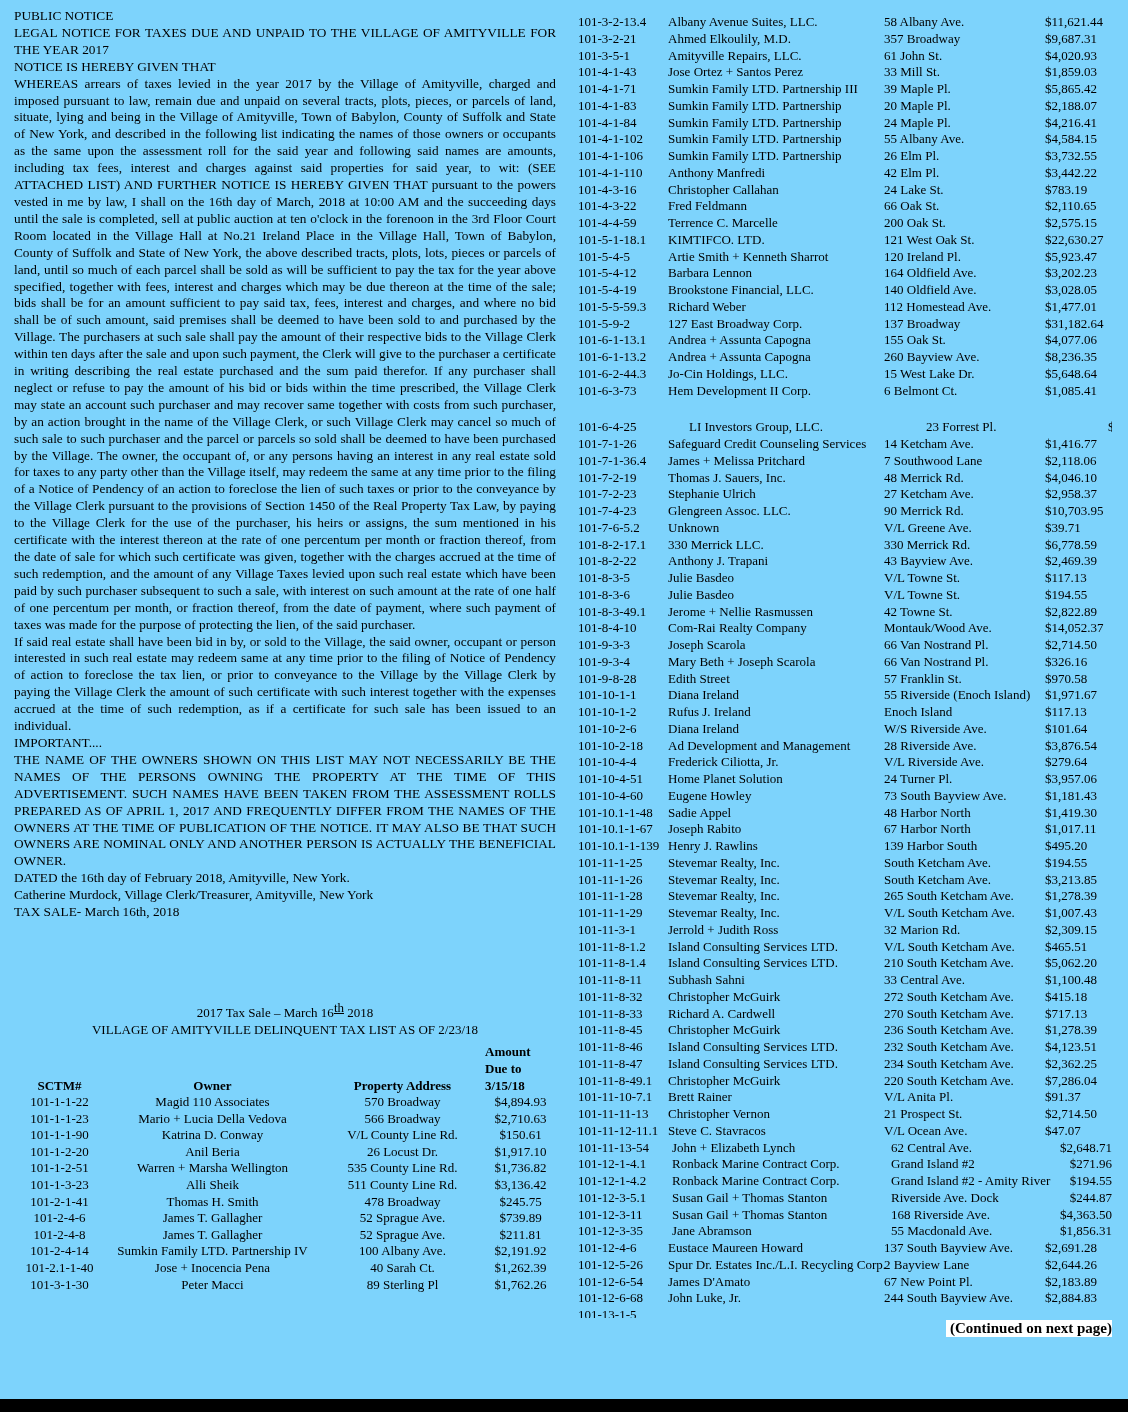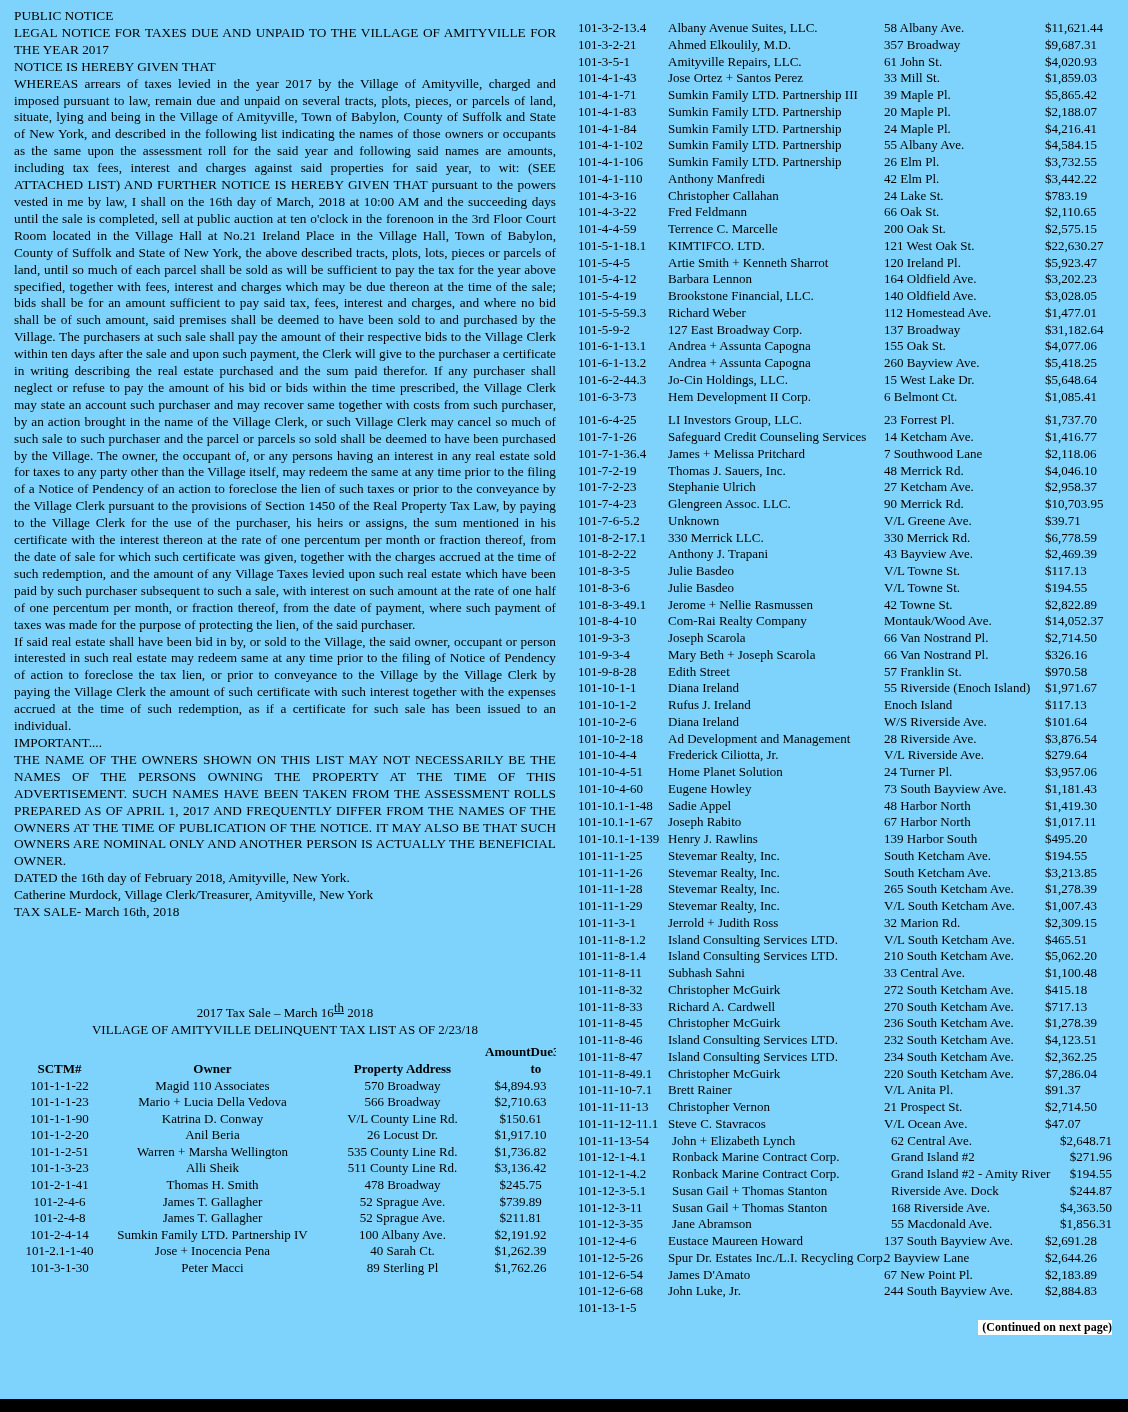--- a/index.html
+++ b/index.html
@@ -14,36 +14,36 @@
   .legal{font-size:13.3px;line-height:16.9px;text-align:justify;height:968px;overflow:hidden;}
   .para{margin:0;}
 
   .table-head{margin-top:24px;}
   .tt1,.tt2{text-align:center;font-size:13px;line-height:16.5px;}
   .tt1 sup{font-size:13px;text-decoration:underline;}
 
   .cols-head{display:grid;grid-template-columns:91px 215px 165px 1fr;
     font-weight:bold;font-size:13px;line-height:16.6px;margin-top:6px;}
   .cols-head .hb{align-self:end;text-align:center;}
-  .amount-head{display:flex;flex-direction:row;}
+  .amount-head{display:flex;flex-direction:column;}
 
   .trow{display:grid;font-size:13px;}
   .rows-left .trow{grid-template-columns:91px 215px 165px 1fr;line-height:16.6px;text-align:center;}
   .rows-right .trow{grid-template-columns:90px 216px 161px 1fr;line-height:16.75px;}
   .trow span{white-space:nowrap;overflow:visible;}
-  .trow.gap{margin-top:7px;}
+  .trow.gap{margin-top:20px;gap:21px;}
   .trow.indent .c-owner{padding-left:4px;}
   .trow.indent .c-address{padding-left:7px;}
   .trow.indent .c-amount{padding-left:10px;text-align:right;}
 
   
   .col-right{position:absolute;left:578px;top:0;width:534px;height:1318px;
-    overflow:hidden;padding-top:20px;box-sizing:border-box;}
-
-  .continued{position:absolute;top:1320px;right:16px;font-weight:bold;font-size:12px;background:#fff;padding-left:4px;}
+    overflow:hidden;padding-top:14px;box-sizing:border-box;}
+
+  .continued{position:absolute;top:1320px;right:16px;font-weight:bold;font-size:15px;background:#fff;padding-left:4px;}
   .bottom-bar{position:absolute;left:0;top:1399px;width:1128px;height:13px;background:#000;}
 </style>
 </head>
 <body>
 
 <div class="page">
 
   <div class="col-left">
     <div class="legal" id="legalText">
         <div class="para">PUBLIC NOTICE</div>
@@ -269,21 +269,21 @@
         <div class="trow">
           <span class="c-sctm">101-6-1-13.1</span>
           <span class="c-owner">Andrea + Assunta Capogna</span>
           <span class="c-address">155 Oak St.</span>
           <span class="c-amount">$4,077.06</span>
         </div>
         <div class="trow">
           <span class="c-sctm">101-6-1-13.2</span>
           <span class="c-owner">Andrea + Assunta Capogna</span>
           <span class="c-address">260 Bayview Ave.</span>
-          <span class="c-amount">$5,418.25</span>
+          <span class="c-amount">$8,236.35</span>
         </div>
         <div class="trow">
           <span class="c-sctm">101-6-2-44.3</span>
           <span class="c-owner">Jo-Cin Holdings, LLC.</span>
           <span class="c-address">15 West Lake Dr.</span>
           <span class="c-amount">$5,648.64</span>
         </div>
         <div class="trow">
           <span class="c-sctm">101-6-3-73</span>
           <span class="c-owner">Hem Development II Corp.</span>

